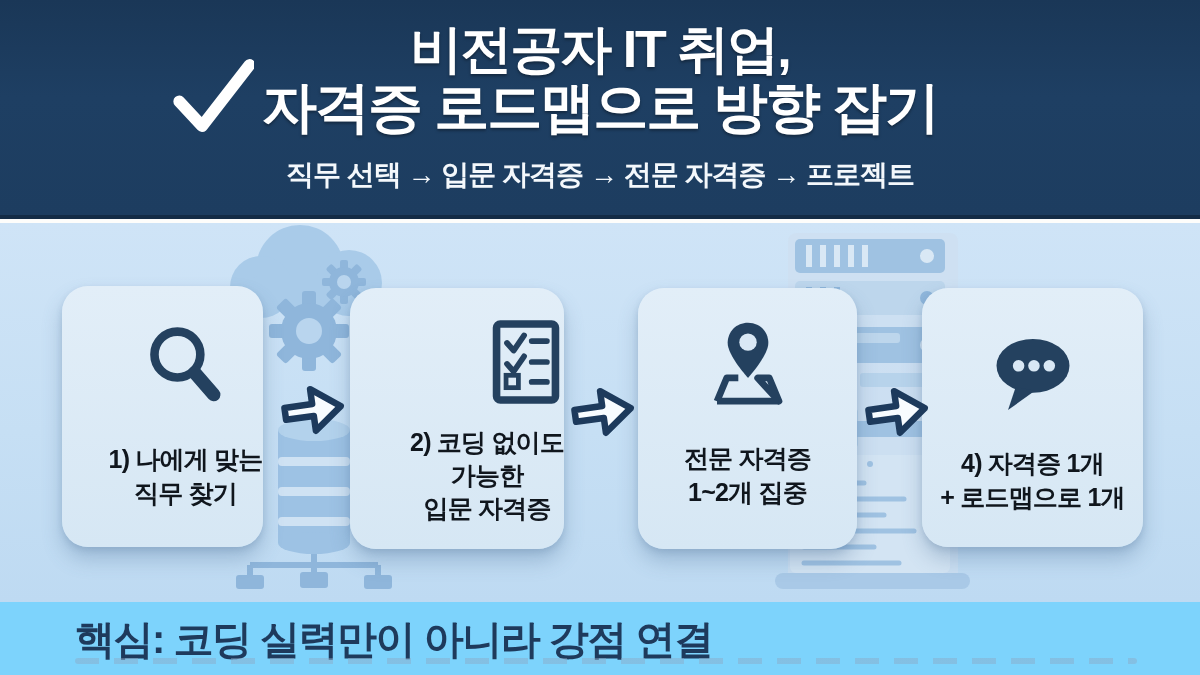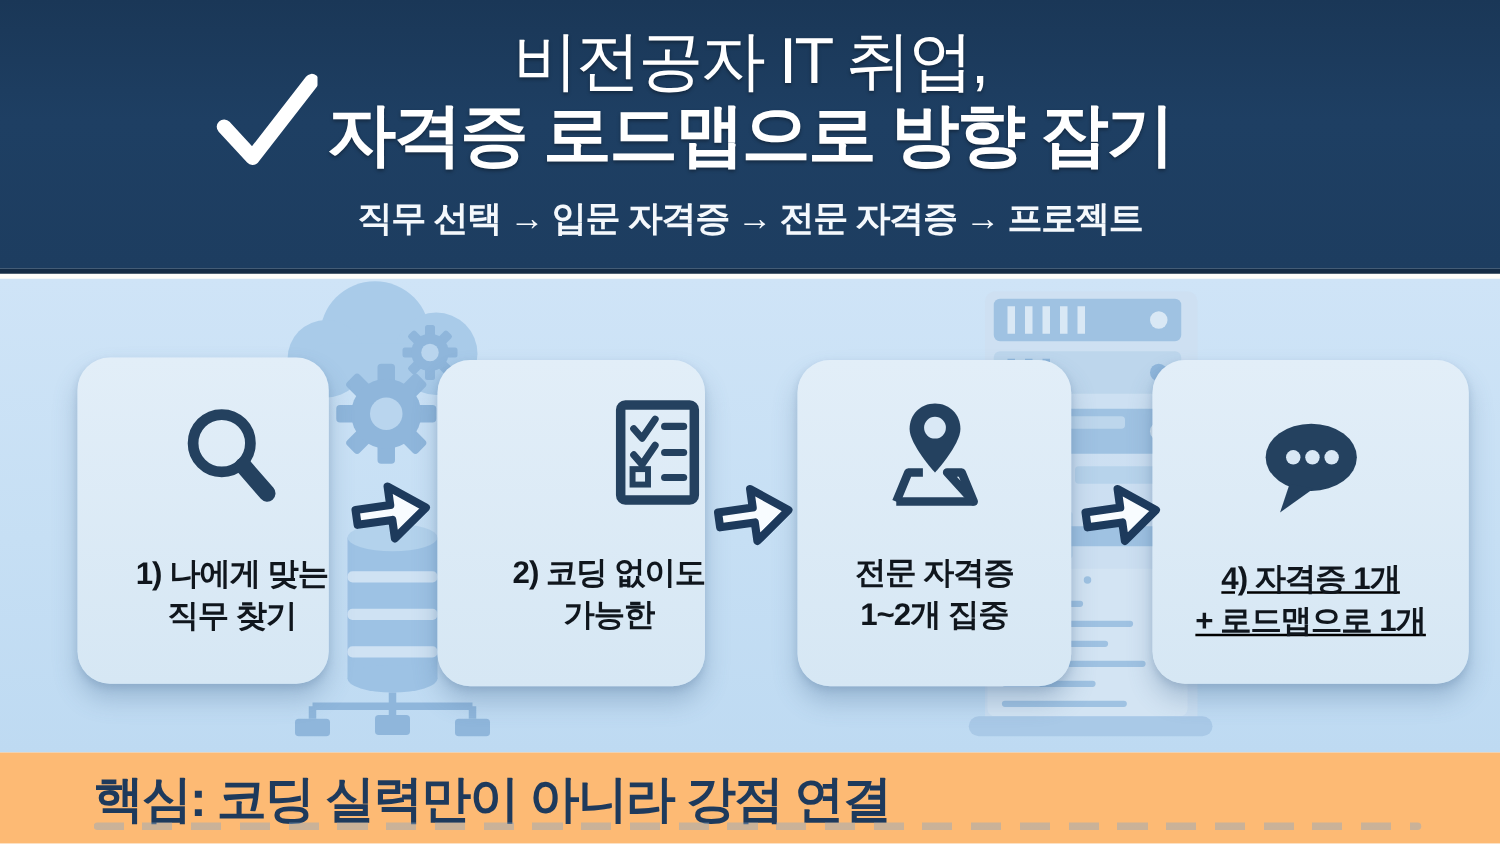--- a/index.html
+++ b/index.html
@@ -9,21 +9,21 @@
 
   
   .header {
     position: absolute; left: 0; top: 0; width: 1200px; height: 219px;
     background: linear-gradient(180deg, #1a3757 0%, #1e3f63 45%, #1d3d60 100%);
     border-bottom: 4px solid #142c46;
     color: #fff;
     display: flex; flex-direction: column; align-items: center; justify-content: center;
   }
   .title-line1 {
-    font-size: 52px; font-weight: 400; letter-spacing: -2px; line-height: 1.08;
+    font-size: 52px; font-weight: 700; letter-spacing: -2px; line-height: 1.08;
     text-shadow: 0 2px 3px rgba(0,0,0,.35);
   }
   .title-line2 {
     font-size: 55px; font-weight: 700; letter-spacing: -2px; line-height: 1.12;
     text-shadow: 0 2px 3px rgba(0,0,0,.35);
   }
   .subtitle {
     margin-top: 18px; font-size: 28px; font-weight: 700; letter-spacing: -1px;
     color: #f4f8fc;
   }
@@ -39,21 +39,21 @@
   .card {
     position: absolute; z-index: 2;
     background: linear-gradient(180deg, #e2eef8 0%, #d6e7f4 100%);
     border-radius: 26px;
     box-shadow: 0 12px 20px rgba(70,105,145,.30), 0 3px 6px rgba(70,105,145,.18);
     display: flex; flex-direction: column; align-items: center;
   }
   .card1 { left: 62px;  top: 63px; width: 201px; height: 261px; padding-left: 46px; }
   .card2 { left: 350px; top: 65px; width: 214px; height: 261px; align-items: flex-end; }
   .card3 { left: 638px; top: 65px; width: 219px; height: 261px; }
-  .card4 { left: 922px; top: 65px; width: 253px; height: 259px; text-decoration: underline; }
+  .card4 { left: 922px; top: 65px; width: 221px; height: 259px; }
 
   .card-icon { height: 112px; display: flex; align-items: center; justify-content: center; margin-top: 18px; }
   .card1 .card-icon { margin-top: 24px; }
   .card4 .card-icon { margin-top: 30px; }
   .card-text {
     flex: 1; display: flex; flex-direction: column; align-items: center; justify-content: center;
     padding-bottom: 16px;
   }
   .card-line {
     font-size: 25px; font-weight: 800; letter-spacing: -0.8px; line-height: 1.33;
@@ -61,21 +61,21 @@
   }
 
   .flow-arrow { position: absolute; z-index: 3; width: 66px; height: 58px; transform: rotate(-8deg); }
   .arrow1 { left: 280px; top: 158px; }
   .arrow2 { left: 570px; top: 160px; }
   .arrow3 { left: 864px; top: 160px; }
 
   
   .footer {
     position: absolute; left: 0; top: 602px; width: 1200px; height: 73px;
-    background: #fdba74;
+    background: #7dd3fc;
   }
   .key-message {
     position: absolute; left: 75px; top: 10px;
     font-size: 40px; font-weight: 800; letter-spacing: -1.5px; color: #1e3a5c;
     white-space: nowrap;
   }
   .cropped-line {
     position: absolute; left: 75px; top: 56px; width: 1062px; height: 6px;
     background: repeating-linear-gradient(90deg, rgba(140,168,196,.45) 0px, rgba(140,168,196,.45) 24px, transparent 24px, transparent 39px);
     border-radius: 3px;
@@ -215,20 +215,21 @@
           <line x1="46" y1="24" x2="62" y2="24" stroke="#24415f" stroke-width="6" stroke-linecap="round"></line>
           <path d="M20 48 L27 56 L38 40" fill="none" stroke="#24415f" stroke-width="6" stroke-linecap="round" stroke-linejoin="round"></path>
           <line x1="46" y1="46" x2="62" y2="46" stroke="#24415f" stroke-width="6" stroke-linecap="round"></line>
           <rect x="19" y="60" width="13" height="13" fill="none" stroke="#24415f" stroke-width="5"></rect>
           <line x1="46" y1="67" x2="62" y2="67" stroke="#24415f" stroke-width="6" stroke-linecap="round"></line>
         </svg>
       </div>
       <div class="card-text">
         <div class="card-line">2) 코딩 없이도</div>
         <div class="card-line">가능한</div>
+        <div class="card-line">입문 자격증</div>
       </div>
     </div>
 
     <svg class="flow-arrow arrow2" viewBox="0 0 66 58">
       <path d="M5 23 L33 23 L33 8 L61 29 L33 50 L33 35 L5 35 Z" fill="#f8fcff" stroke="#1d3a5c" stroke-width="6.5" stroke-linejoin="round"></path>
     </svg>
 
     <div class="card card3">
       <div class="card-icon">
         <svg width="88" height="92" viewBox="0 0 90 95">

